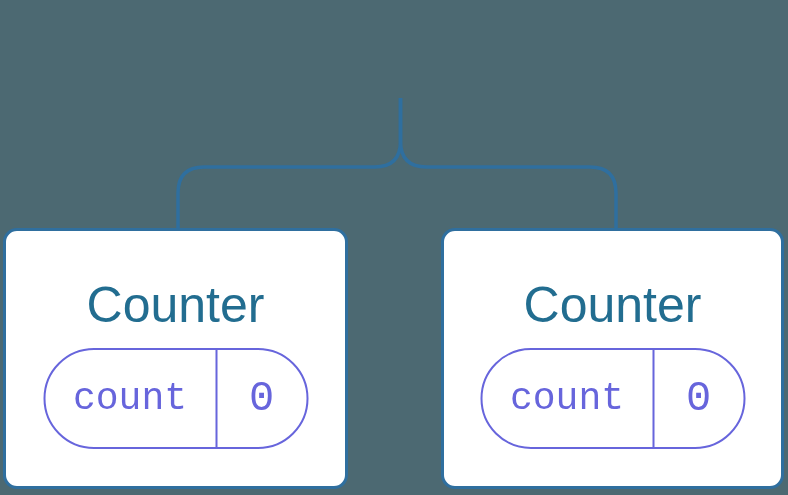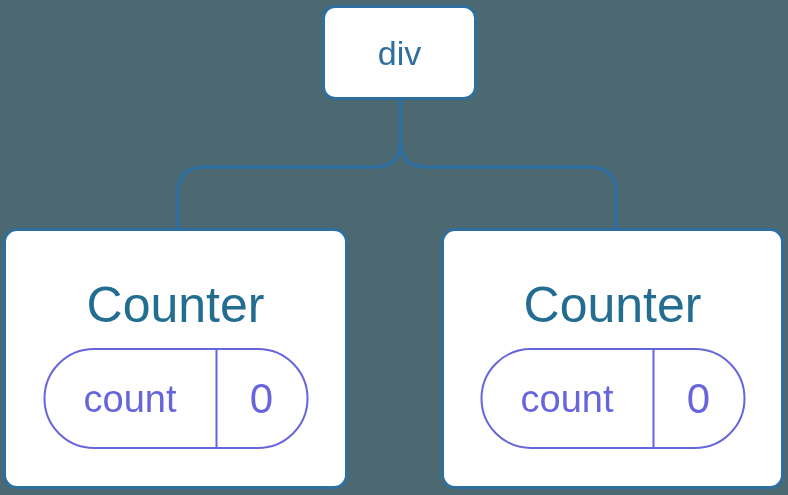--- a/index.html
+++ b/index.html
@@ -73,20 +73,21 @@
     position: absolute;
     top: 117px;
     left: 50%;
     transform: translateX(-50%);
     width: 265px; height: 101px;
     border: 2px solid var(--purple);
     border-radius: 60px;
     display: flex;
     overflow: hidden;
     background: var(--node-fill);
+    font-family: Liberation Mono, monospace;
   }
   .pill-key {
     flex: 1;
     display: flex; align-items: center; justify-content: center;
     color: var(--purple);
     font-size: 38px;
     line-height: 1;
   }
   .pill-value {
     width: 91px;
@@ -100,23 +101,20 @@
 </head>
 <body>
 
 <div class="stage">
 
   <svg class="connectors" viewBox="0 0 788 495" aria-hidden="true">
     <path d="M 400.5 98 V 141 Q 400.5 167 374.5 167 H 204 Q 178 167 178 193 V 230"></path>
     <path d="M 400.5 98 V 141 Q 400.5 167 426.5 167 H 590 Q 616 167 616 193 V 230"></path>
   </svg>
 
-  <div class="root-node">
-    <span>div</span>
-  </div>
 
   <section class="card card-left">
     <h2 class="card-title">Counter</h2>
     <div class="pill">
       <span class="pill-key">count</span>
       <span class="pill-value">0</span>
     </div>
   </section>
 
   <section class="card card-right">

